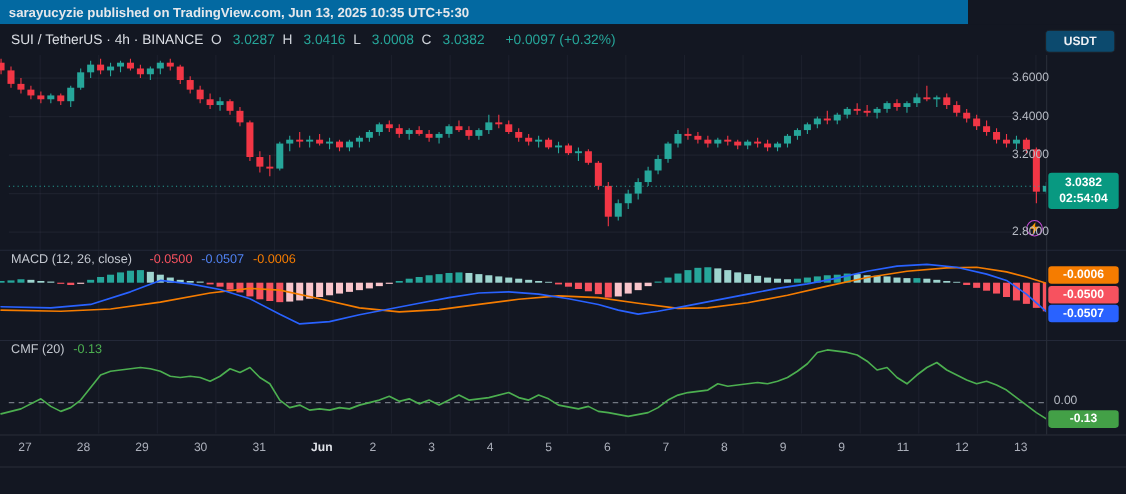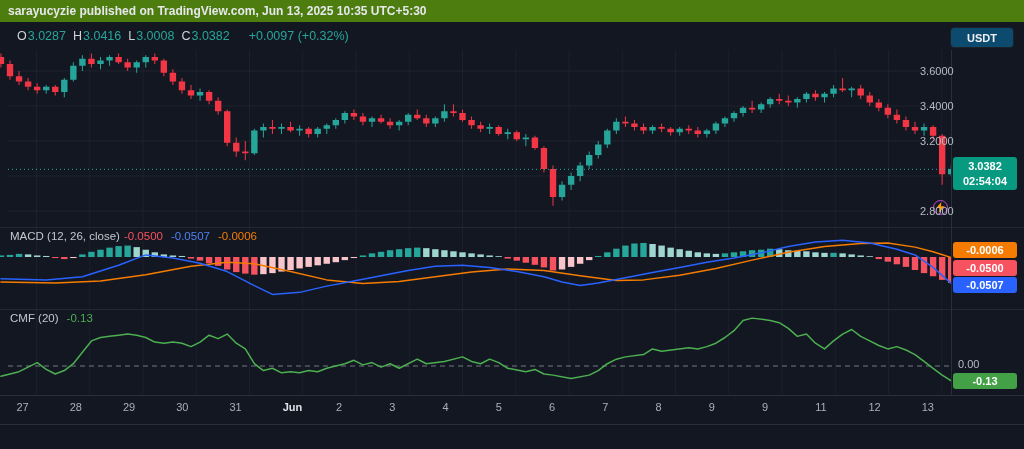--- a/index.html
+++ b/index.html
@@ -1,33 +1,33 @@
 <!DOCTYPE html>
 <html><head>
 <meta charset="utf-8">
 <style>
   html,body{margin:0;padding:0;background:#131722}
   .stage{position:relative;width:1024px;height:449px;background:#131722;overflow:hidden;
          font-family:"Liberation Sans","DejaVu Sans",sans-serif;-webkit-font-smoothing:antialiased}
-  #top-strip{position:absolute;left:0;top:0;width:1024px;height:22px;background:#4d7c0f;
+  #top-strip{position:absolute;left:0;top:0;width:880px;height:22px;background:#0369a1;
              color:#e6e8ec;font-size:12px;font-weight:700;line-height:22px;padding-left:8px;box-sizing:border-box}
   #chart-bg{position:absolute;left:0;top:22px;width:1024px;height:403px;background:#131722}
   svg#cv{position:absolute;left:0;top:0;width:1024px;height:449px}
   #hdr{position:absolute;left:10px;top:29px;font-size:12.5px;color:#d6d9df;display:flex;align-items:baseline;white-space:nowrap}
   #hdr .ttl{font-weight:500;color:#dcdfe5}
   #ohlc{display:inline}
   .olbl{color:#cfd3da;margin-left:7px}
-  .oval{margin-left:1px}
+  .oval{margin-left:10px}
   #chg{margin-left:19px}
   #usdt{position:absolute;left:950px;top:27px;width:64px;height:21px;background:#0c4a6e;color:#eef0f4;
         font-weight:700;font-size:11px;border:1px solid #1d2027;border-radius:4px;font-family:inherit;cursor:pointer}
   .ptick{position:absolute;left:920px;width:62px;font-size:11px;color:#b7bbc4;height:16px;line-height:16px}
   .ttick{position:absolute;top:399px;width:40px;font-size:11px;color:#abafba;height:16px;line-height:16px}
   .ttick.mon{color:#dfe2e8;font-weight:700}
-  #macd-row{position:absolute;left:10px;top:230px;font-size:11.5px;color:#c3c7cf;display:flex;gap:4px;white-space:nowrap}
+  #macd-row{position:absolute;left:10px;top:230px;font-size:11.5px;color:#c3c7cf;display:flex;gap:16px;white-space:nowrap}
   #macd-vals span + span{margin-left:8px}
   #cmf-row{position:absolute;left:10px;top:312px;font-size:11.5px;color:#c3c7cf;display:flex;gap:8px}
   .badge{position:absolute;left:953px;width:64px;border-radius:3px;color:#fff;text-align:center;
          font-size:11px;font-weight:700;box-sizing:border-box}
   #price-badge{top:157px;height:33px;padding-top:2px;line-height:15px}
   #b1{top:242px;height:16px;line-height:16px}
   #b2{top:259.5px;height:16px;line-height:16px}
   #b3{top:277px;height:16px;line-height:16px}
   #cmf-zero{position:absolute;left:958px;top:358px;font-size:11px;color:#b7bbc4}
   #cmf-badge{top:373px;height:16px;line-height:16px}
@@ -412,20 +412,21 @@
         <polyline points="0.95,281.96 55.25000000000001,283 100.50000000000001,280.92 145.75,274.68 191,266.36 227.20000000000002,262.2 254.35000000000002,263.76 290.55,271.56 326.75,279.88 362.95,283.52 399.15000000000003,281.44 435.35,276.76 471.55,272.08 507.75000000000006,268.96 543.95,270.52 580.1500000000001,275.72 616.3500000000001,280.4 643.5000000000001,279.88 679.7,275.2 715.9000000000001,268.44 752.1000000000001,260.12 788.3000000000001,252.32 824.5000000000001,246.6 860.7000000000002,243.48 887.8500000000001,242.96 915.0000000000001,247.12 933.1000000000001,251.8 951.2000000000002,257.52" fill="none" stroke="#f57c00" stroke-width="1.5" stroke-linejoin="round" stroke-linecap="round"></polyline>
         <polyline points="0.95,278.84 46.2,279.88 82.4,276.76 118.60000000000001,265.32 145.75,254.92 172.9,258.04 200.05,263.24 227.20000000000002,271.56 254.35000000000002,285.6 272.45,294.44 299.6,292.36 326.75,286.12 353.90000000000003,280.92 381.05,275.72 408.20000000000005,270.52 435.35,266.36 462.5,265.32 489.65000000000003,267.4 516.8000000000001,271.56 543.95,276.76 562.0500000000001,281.96 580.1500000000001,285.6 598.2500000000001,283 625.4000000000001,277.8 652.5500000000001,272.6 679.7,267.4 706.8500000000001,262.2 734.0000000000001,258.04 761.1500000000001,252.84 788.3000000000001,246.6 815.4500000000002,241.92 842.6000000000001,240.36 869.7500000000001,242.96 896.9000000000001,249.2 915.0000000000001,254.92 933.1000000000001,267.4 951.2000000000002,283.364" fill="none" stroke="#2962ff" stroke-width="1.5" stroke-linejoin="round" stroke-linecap="round"></polyline>
       </g>
       <line x1="8" y1="366" x2="951" y2="366" stroke="rgba(210,215,225,0.5)" stroke-width="1" stroke-dasharray="5,4"></line>
       <g clip-path="url(#cp3)">
         <polyline points="0.95,376.26 19.05,371.7 37.150000000000006,362.58 46.2,369.42 55.25000000000001,373.98 64.30000000000001,370.56 73.35000000000001,363.72 82.4,352.32 91.45,340.92 100.50000000000001,337.5 109.55000000000001,336.36 118.60000000000001,335.22 127.65000000000002,334.08 136.7,335.22 145.75,337.5 154.8,342.06 163.85,343.2 172.9,342.06 181.95,343.2 191,346.62 200.05,342.06 209.1,335.22 218.15,338.64 227.20000000000002,334.08 236.25,343.2 245.3,348.9 254.35000000000002,363.72 263.40000000000003,370.56 272.45,368.28 281.5,372.84 290.55,371.7 299.6,372.84 308.65000000000003,370.56 317.7,371.7 326.75,368.28 344.85,363.72 353.90000000000003,360.3 362.95,364.86 372,362.58 381.05,367.14 390.1,363.72 399.15000000000003,368.28 417.25,359.16 426.3,363.72 444.40000000000003,361.44 462.5,356.88 471.55,361.44 480.6,363.72 489.65000000000003,359.16 498.70000000000005,362.58 507.75000000000006,368.28 525.8500000000001,371.7 534.9000000000001,369.42 543.95,373.98 553.0000000000001,375.12 571.1000000000001,378.54 589.2,375.12 598.2500000000001,370.56 607.3000000000001,363.72 616.3500000000001,359.16 625.4000000000001,356.88 643.5000000000001,354.6 652.5500000000001,348.9 661.6000000000001,351.18 688.7500000000001,347.76 697.8000000000001,348.9 706.8500000000001,346.62 715.9000000000001,343.2 724.95,337.5 734.0000000000001,330.66 743.0500000000001,320.4 752.1000000000001,318.12 770.2000000000002,320.4 779.2500000000001,322.68 788.3000000000001,328.38 797.3500000000001,336.36 806.4000000000001,334.08 815.4500000000002,343.2 824.5000000000001,348.9 833.5500000000001,340.92 842.6000000000001,334.08 851.6500000000001,329.52 860.7000000000002,336.36 869.7500000000001,340.92 878.8000000000001,345.48 887.8500000000001,348.9 896.9000000000001,346.62 905.9500000000002,350.04 915.0000000000001,354.6 924.0500000000001,361.44 933.1000000000001,368.28 942.1500000000001,375.12 951.2000000000002,380.82" fill="none" stroke="#4caf50" stroke-width="1.5" stroke-linejoin="round" stroke-linecap="round"></polyline>
       </g>
     </svg>
 
   <div id="hdr">
+    <span class="ttl">SUI / TetherUS · 4h · BINANCE</span>
     <span id="ohlc"><span class="olbl">O</span><span class="oval" style="color: rgb(38, 166, 154);">3.0287</span><span class="olbl">H</span><span class="oval" style="color: rgb(38, 166, 154);">3.0416</span><span class="olbl">L</span><span class="oval" style="color: rgb(38, 166, 154);">3.0008</span><span class="olbl">C</span><span class="oval" style="color: rgb(38, 166, 154);">3.0382</span></span>
     <span id="chg" style="color: rgb(38, 166, 154);">+0.0097 (+0.32%)</span>
   </div>
 
   <button id="usdt">USDT</button>
 
   <div class="badge" id="price-badge" style="background: rgb(8, 153, 129);">
     <div>3.0382</div>
     <div>02:54:04</div>
   </div>

